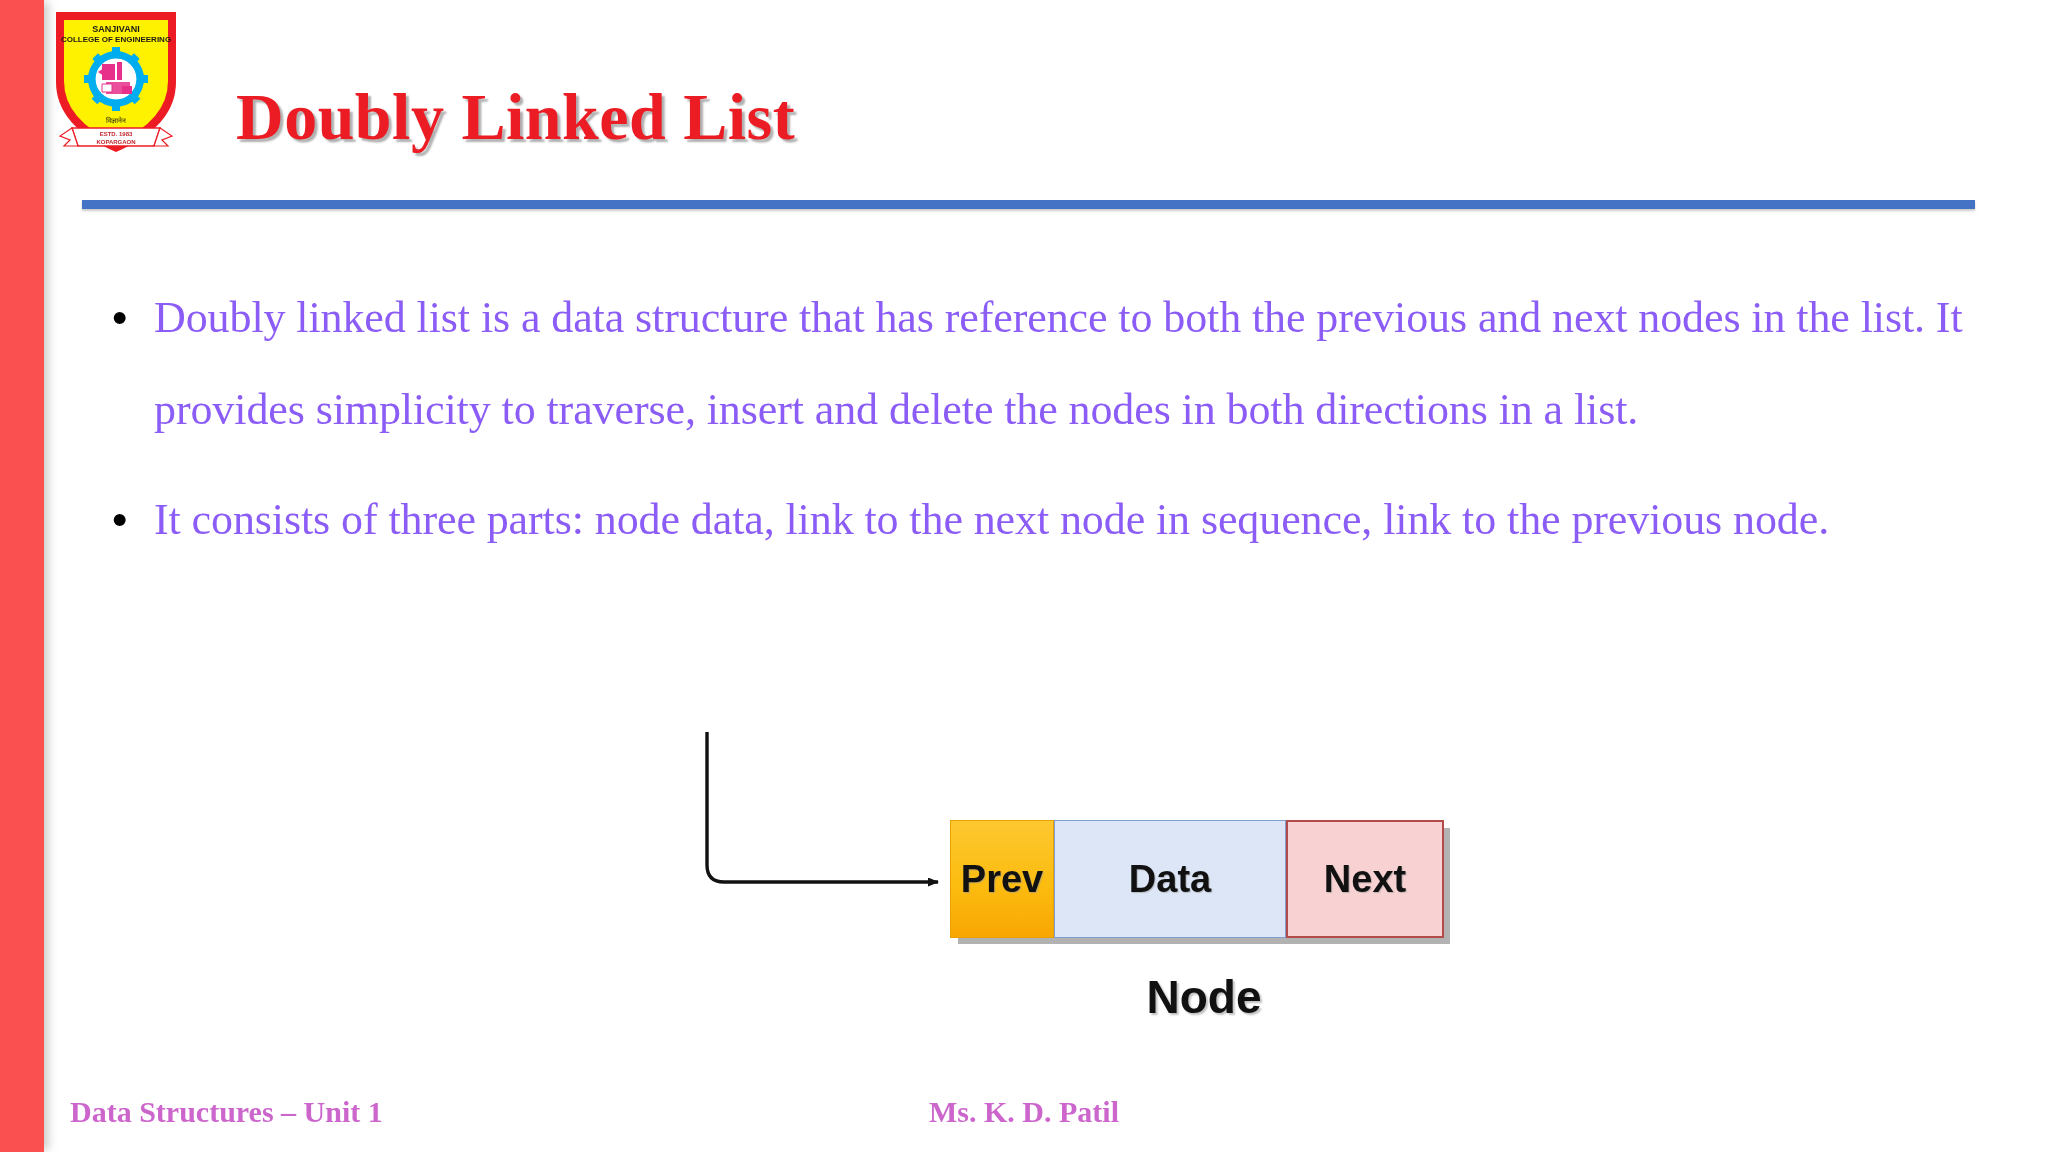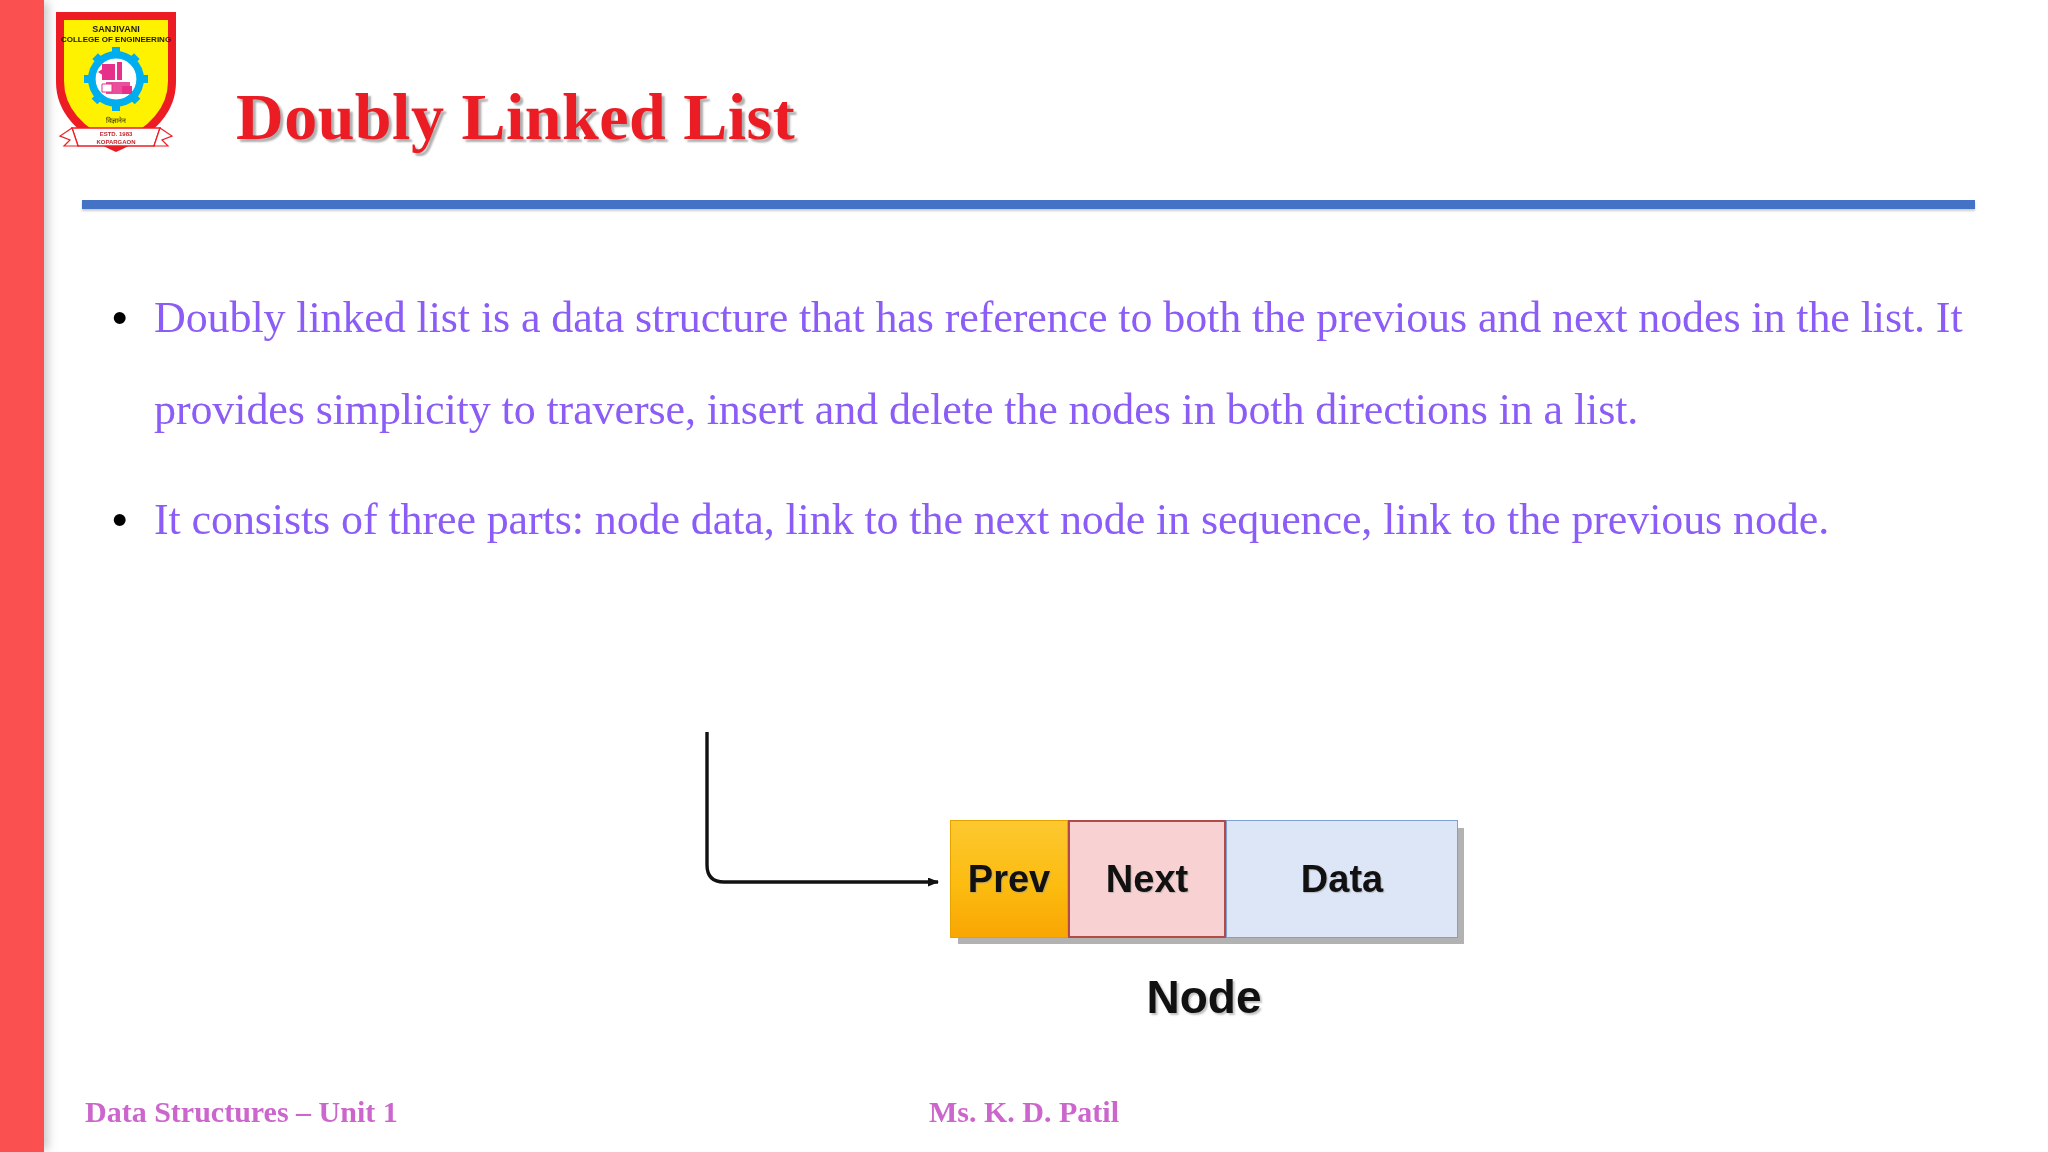--- a/index.html
+++ b/index.html
@@ -131,21 +131,21 @@
     display: flex;
     align-items: center;
     justify-content: center;
     font-family: "Liberation Sans", sans-serif;
     font-weight: bold;
     font-size: 38px;
     color: #111;
     text-shadow: 1px 1px 1px rgba(150,150,150,0.55);
   }
   .cell-prev {
-    width: 118px;
+    width: 104px;
     background: linear-gradient(180deg, #fdc830 0%, #fcbc10 55%, #f9a602 100%);
     border: 1px solid #e8a200;
   }
   .cell-data {
     width: 232px;
     background: #dce6f7;
     border: 1px solid #7f9ed1;
   }
   .cell-next {
     width: 158px;
@@ -174,21 +174,21 @@
     display: flex;
     align-items: center;
   }
   .footer-item {
     font-family: "Liberation Serif", serif;
     font-weight: bold;
     font-size: 30px;
     color: #cc66cc;
     white-space: nowrap;
   }
-  .footer-left   { flex: 0 0 33%; text-align: left;   padding-left: 41px; }
+  .footer-left   { flex: 0 0 33%; text-align: left;   padding-left: 26px; }
   .footer-center { flex: 0 0 34%; text-align: center; }
   .footer-right  { flex: 0 0 33%; text-align: right;  padding-right: 24px; }
 </style>
 </head>
 <body>
 
 <div id="slide">
 
   <div class="side-bar"></div>
 
@@ -258,22 +258,22 @@
       <defs>
         <marker id="ah" markerWidth="11" markerHeight="9" refX="10" refY="4.5" orient="auto" markerUnits="userSpaceOnUse">
           <path d="M0 0 L11 4.5 L0 9 Z" fill="#111111"></path>
         </marker>
       </defs>
       <path d="M107 132 L107 265 Q107 282 124 282 L338 282" fill="none" stroke="#111111" stroke-width="3.4" marker-end="url(#ah)"></path>
     </svg>
 
     <div class="node-group">
       <div class="cell cell-prev">Prev</div>
+      <div class="cell cell-data">Data</div>
       <div class="cell cell-next">Next</div>
-      <div class="cell cell-data">Data</div>
     </div>
 
     <div class="node-label">Node</div>
   </div>
 
   <div class="footer">
     <div class="footer-item footer-left">Data Structures – Unit 1</div>
     <div class="footer-item footer-center">Ms. K. D. Patil</div>
   </div>
 

